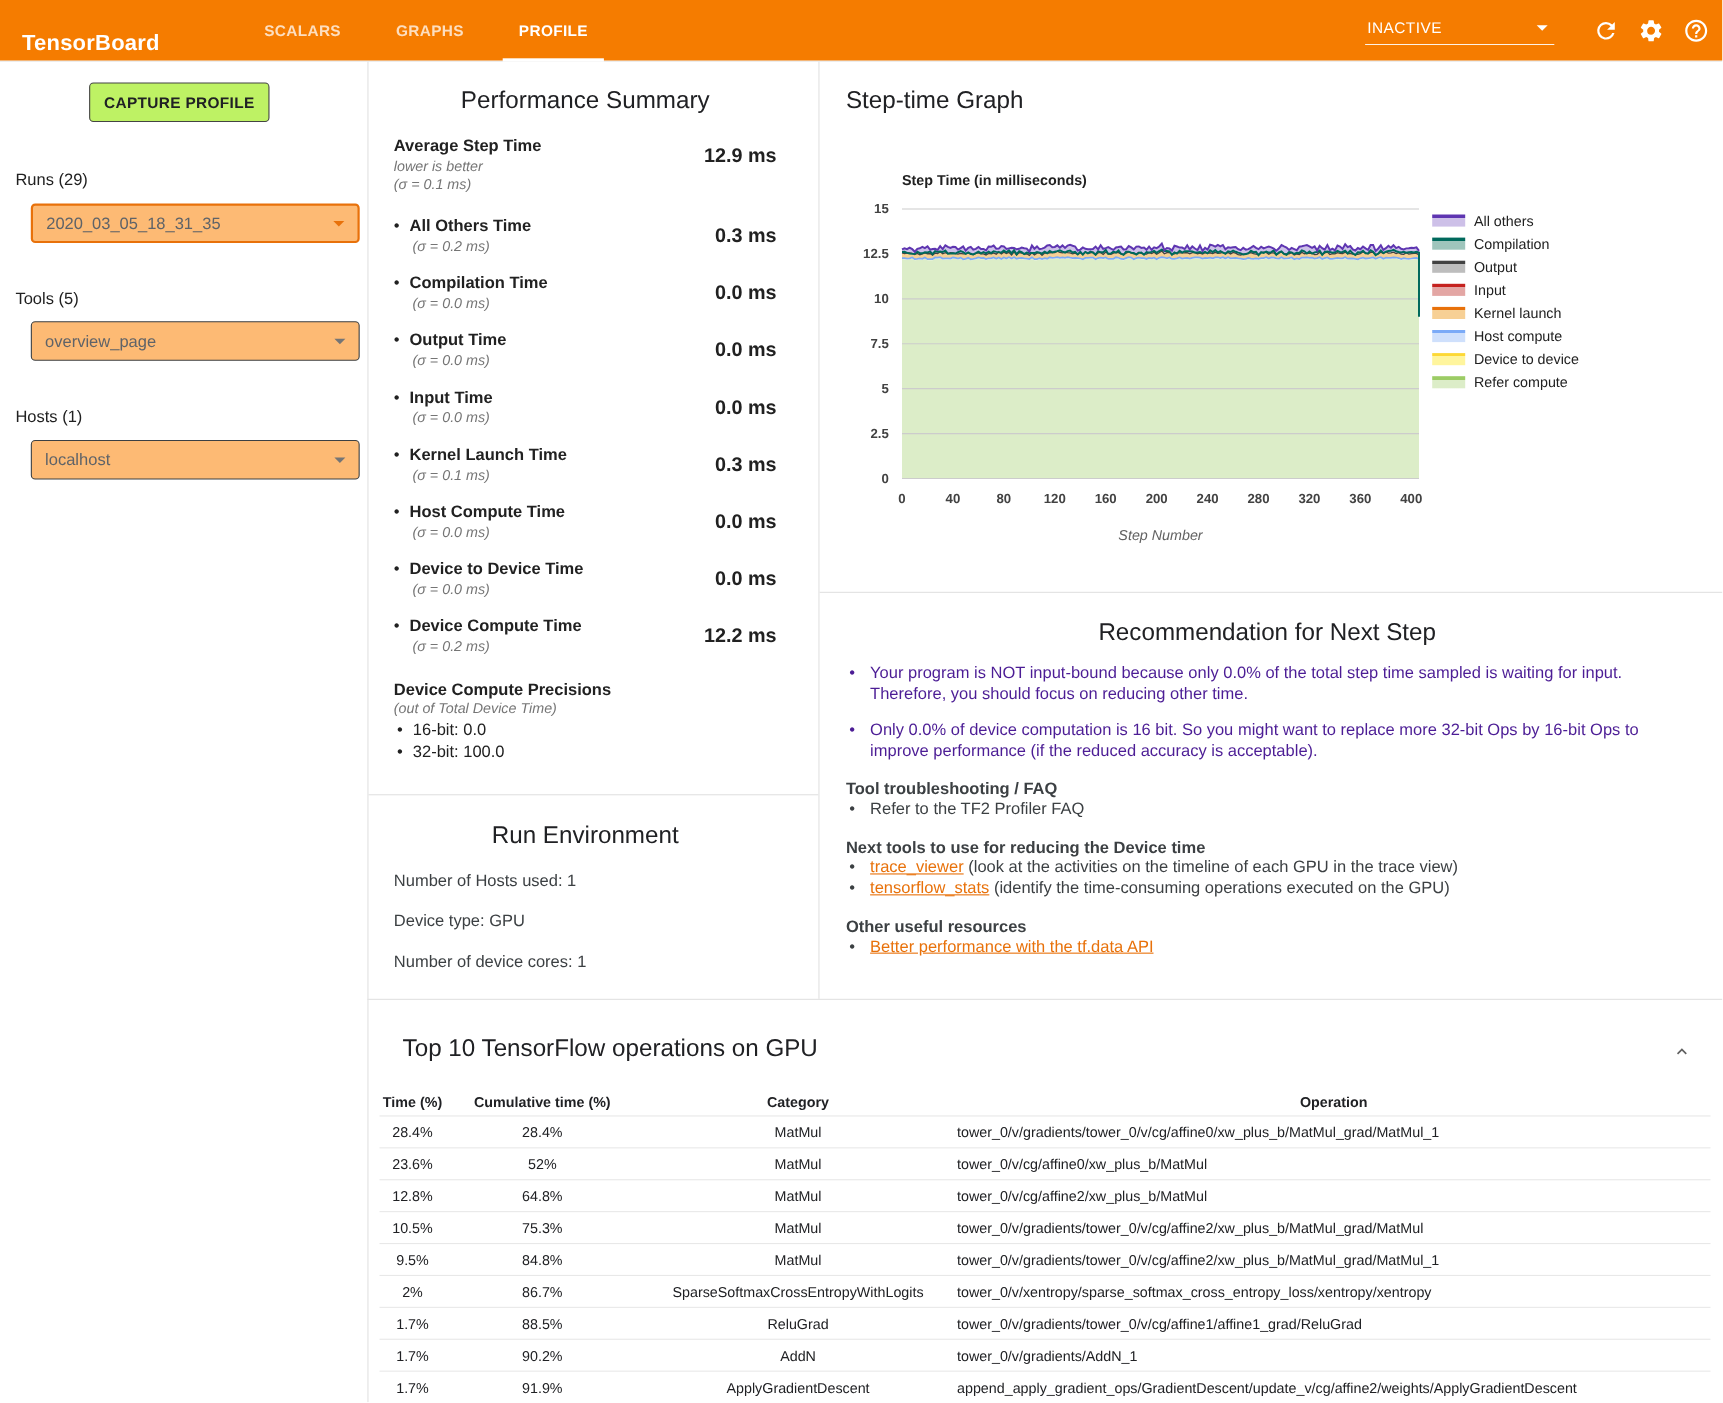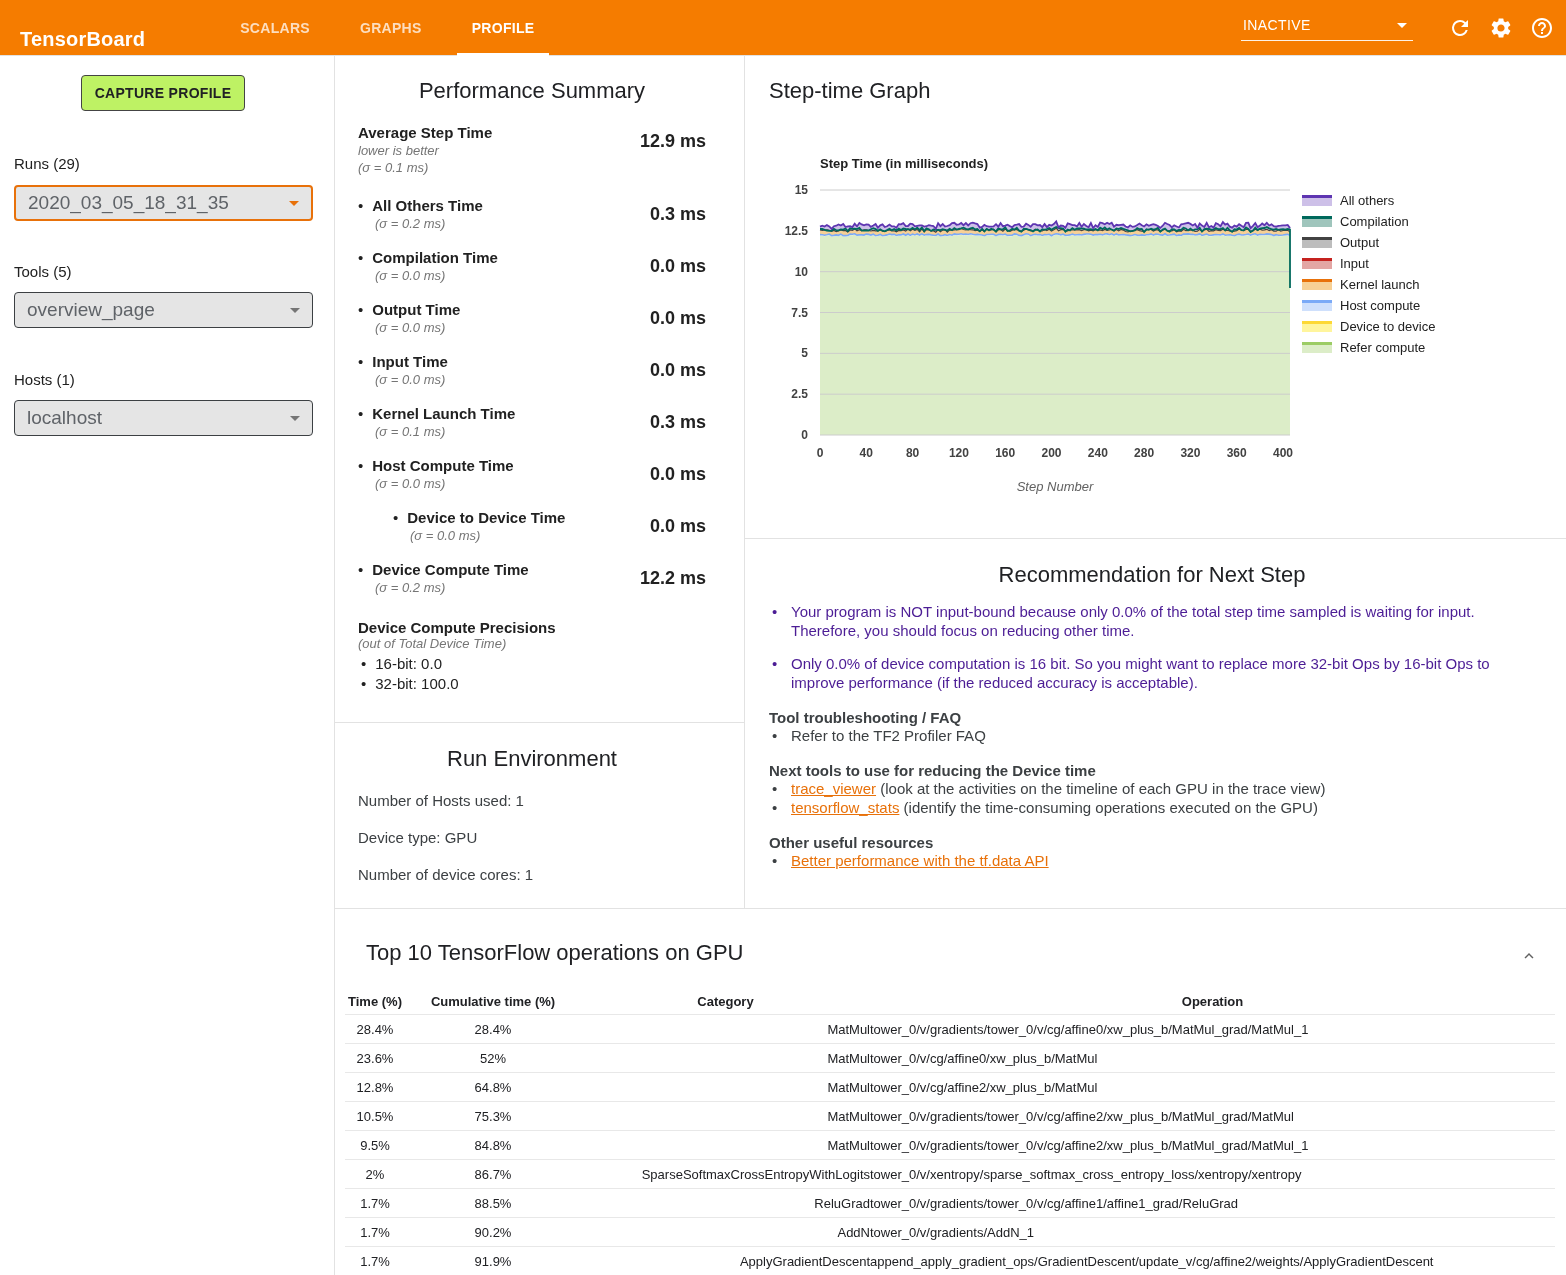--- a/index.html
+++ b/index.html
@@ -24,23 +24,23 @@
                   border-left:5px solid transparent; border-right:5px solid transparent; border-top:5px solid #fff; }
   .hicon { width:24px; height:24px; margin-left:17px; cursor:pointer; }
   .hicon svg { width:24px; height:24px; fill:#fff; }
   
   .line { position:absolute; background:#e2e2e2; }
   
   .capture-btn { position:absolute; left:81px; top:75px; width:164px; height:36px; background:#bef264;
                  border:1px solid #444; border-radius:4px; font-size:14px; letter-spacing:.3px;
                  color:#202124; font-weight:bold; font-family:inherit; cursor:pointer; }
   .side-label { position:absolute; left:14px; font-size:15px; color:#212121; }
-  .side-select { position:absolute; left:14px; width:299px; height:36px; border:1px solid #3c4043;
-                 border-radius:4px; display:flex; align-items:center; padding:0 12px; font-size:19px;
-                 color:#5f6368; cursor:pointer; background:#e5e5e5; }
+  .side-select { position:absolute; left:28px; width:299px; height:36px; border:1px solid #3c4043;
+                 border-radius:4px; display:flex; align-items:center; padding:0 12px; font-size:15px;
+                 color:#5f6368; cursor:pointer; background:#fdba74; }
   .side-select.accent { border:2px solid #e8710a; }
   .sel-caret { position:absolute; right:12px; width:0; height:0;
                border-left:5px solid transparent; border-right:5px solid transparent; border-top:5px solid #757575; }
   .sel-caret.accent { border-top-color:#e8710a; }
   
   .h1 { font-size:22px; font-weight:normal; color:#202124;text-align:center; }
   .perf { position:absolute; left:358px; top:78px; width:348px; }
   .perf .h1 { margin-bottom:20px; }
   .metric { display:flex; justify-content:space-between; margin-bottom:17px; }
   .metric .left { }
@@ -79,21 +79,21 @@
   .topops { position:absolute; left:335px; top:909px; width:1231px; height:366px; overflow:hidden; }
   .topops .h1 { position:absolute; left:31px; top:31px; }
   .collapse { position:absolute; right:28px; top:38px; width:18px; height:18px; cursor:pointer; }
   .collapse svg { width:18px; height:18px; fill:#616161; }
   .ops-table { position:absolute; left:10px; top:79px; width:1210px; }
   .ops-row { display:grid; grid-template-columns:60px 176px 289px 1fr; align-items:center;
              height:29px; border-bottom:1px solid #e8e8e8; font-size:13px; color:#202124; }
   .ops-row.head { height:27px; font-weight:bold; }
   .ops-row .c1 { text-align:center; }
   .ops-row .c2 { text-align:center; }
-  .ops-row .c3 { text-align:right; }
+  .ops-row .c3 { text-align:center; }
   .ops-row .c4 { text-align:left; }
   .ops-row.head .c3, .ops-row.head .c4 { text-align:center; }
   
   text { font-family:"Liberation Sans", sans-serif; }
   .tick-lbl { font-size:12px; font-weight:bold; fill:#424242; }
   .chart-title { font-size:13px; font-weight:bold; fill:#212121; }
   .axis-name { font-size:13px; font-style:italic; fill:#616161; }
 </style>
 </head>
 <body>
@@ -200,21 +200,21 @@
           </div>
           <div class="val">0.3 ms</div>
         </div>
         <div class="metric with-bullet" style="margin-bottom: 17px;">
           <div class="left">
             <div><span class="bullet">•</span><span class="lbl">Host Compute Time</span></div>
             <div class="sigma">(σ = 0.0 ms)</div>
           </div>
           <div class="val">0.0 ms</div>
         </div>
-        <div class="metric with-bullet" style="margin-bottom: 17px; margin-left: 35px;">
+        <div class="metric with-bullet" style="margin-bottom: 17px;">
           <div class="left">
             <div><span class="bullet">•</span><span class="lbl">Device to Device Time</span></div>
             <div class="sigma">(σ = 0.0 ms)</div>
           </div>
           <div class="val">0.0 ms</div>
         </div>
         <div class="metric with-bullet" style="margin-bottom: 17px;">
           <div class="left">
             <div><span class="bullet">•</span><span class="lbl">Device Compute Time</span></div>
             <div class="sigma">(σ = 0.2 ms)</div>

